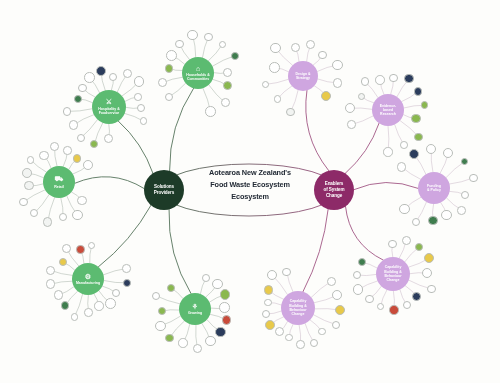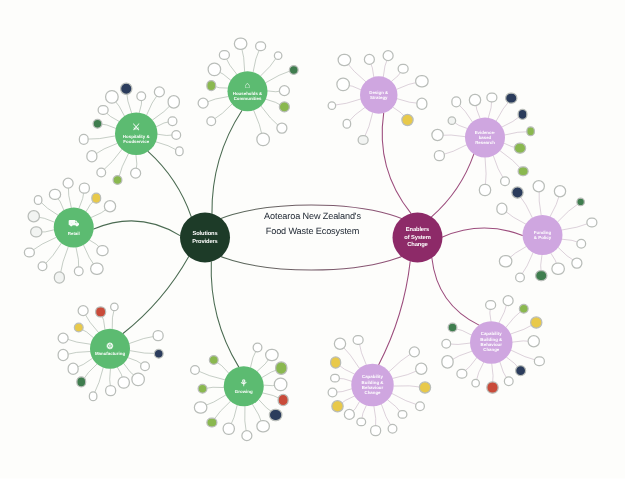--- a/index.html
+++ b/index.html
@@ -99,21 +99,21 @@
     font-weight: bold;
   }
 
   
   #title-block {
     position: absolute;
     left: 180px; top: 167px;
     width: 140px;
     text-align: center;
     color: #222a35;
-    font-weight: normal;
+    font-weight: bold;
     font-size: 7.3px;
     line-height: 1.62;
     letter-spacing: -0.1px;
     pointer-events: none;
   }
 </style>
 </head>
 <body>
 
 <div id="canvas" style="background: rgb(253, 253, 251);">
@@ -759,15 +759,16 @@
       <div class="hub hub-main purple" style="width: 40px; height: 40px; left: 314px; top: 170px; background: rgb(141, 42, 104);">
         <div>Enablers</div>
         <div>of System</div>
         <div>Change</div>
       </div>
     </div>
 
   <div id="title-block" style="color: rgb(34, 42, 53);">
       <div>Aotearoa New Zealand's</div>
       <div>Food Waste Ecosystem</div>
+      <div>Ecosystem</div>
     </div>
 
 </div>
 
 </body></html>

